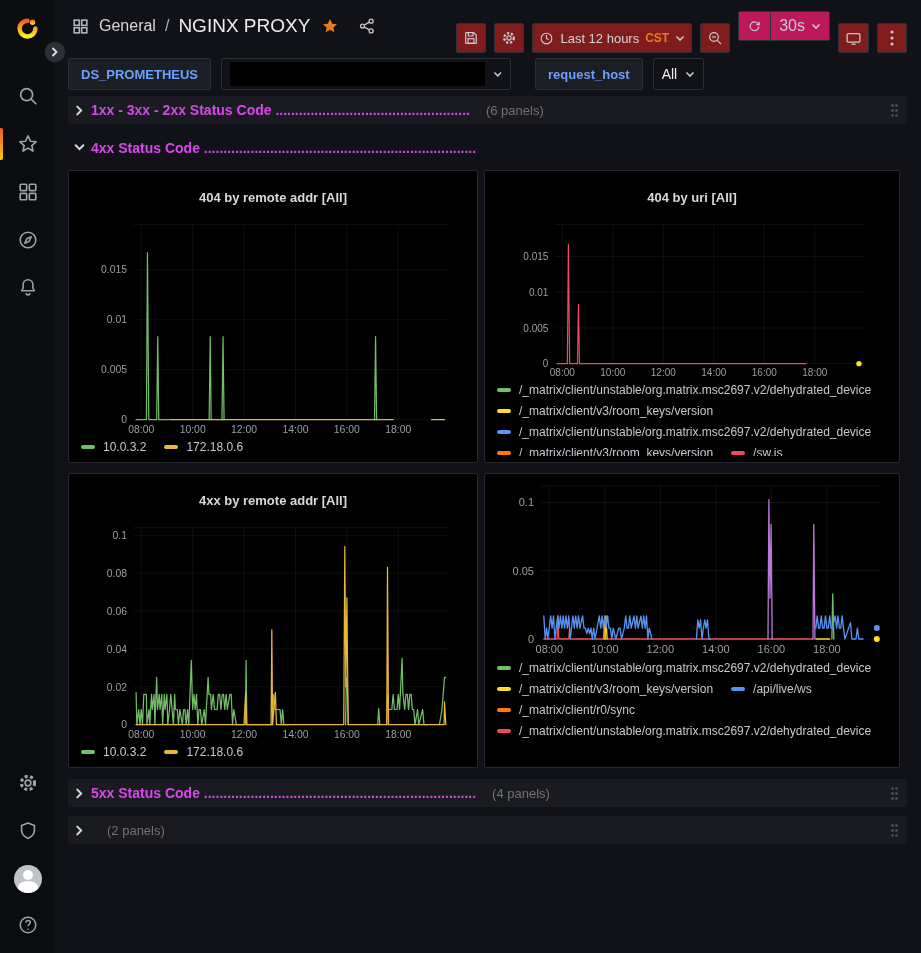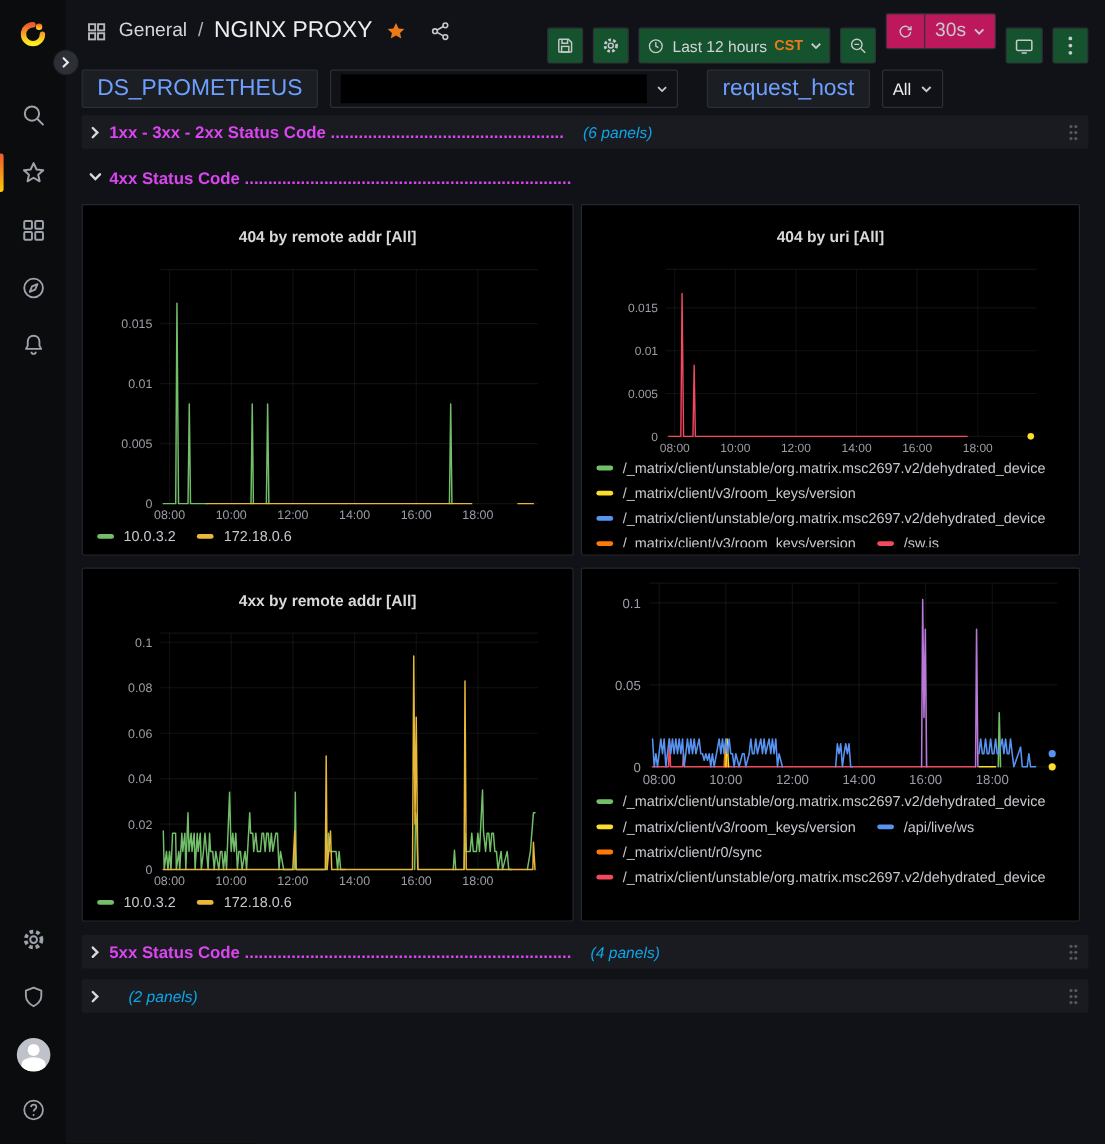--- a/index.html
+++ b/index.html
@@ -26,44 +26,44 @@
   .main{position:absolute;left:55px;top:0;width:866px;height:953px;}
   .navbar{height:52px;display:flex;align-items:center;padding:0 14px 0 16px;}
   .crumbs{display:flex;align-items:center;gap:9px;flex:1;min-width:0;color:#d5d6da;}
   .crumbs .grid-ic{color:#b4b7bd;display:flex;}
   .crumb-section{font-size:16px;color:#d5d6da;cursor:pointer;}
   .crumb-sep{font-size:16px;color:#aeb1b7;}
   .crumb-title{font-size:19px;color:#eceded;white-space:nowrap;cursor:pointer;}
   .star-ic{color:#eb7b18;display:flex;cursor:pointer;margin-left:2px;}
   .share-ic{color:#c7c8cc;display:flex;cursor:pointer;margin-left:10px;}
   .nav-actions{display:flex;align-items:center;gap:8px;}
-  .tbtn{height:30px;min-width:30px;padding:14px 6px;border:1px solid #2e3137;background:#14532d;border-radius:2px;
+  .tbtn{height:30px;min-width:30px;padding:14px 6px;border:1px solid #2e3137;background:#7f1d1d;border-radius:2px;
         display:flex;align-items:center;justify-content:center;color:#c7c8cc;cursor:pointer;gap:6px;margin-top:24px;}
   .tbtn .txt{font-size:13px;color:#d2d3d7;white-space:nowrap;}
   .tz{color:#eb7b18;font-size:12px;font-weight:bold;}
   .btn-group{display:flex;align-items:stretch;border:1px solid #2e3137;border-radius:2px;background:#be185d;height:30px;}
   .btn-group .seg{display:flex;align-items:center;padding:0 8px;gap:6px;color:#c7c8cc;cursor:pointer;}
   .btn-group .seg+.seg{border-left:1px solid #2e3137;}
   .kebab{width:26px;}
   
   .submenu{height:44px;display:flex;align-items:center;gap:10px;padding:0 14px 0 13px;}
   .var-label{height:32px;display:flex;align-items:center;padding:0 12px;background:#1b1e23;
-             border:1px solid #2c2f36;border-radius:2px;color:#6e9fff;font-size:19px;font-weight:normal;}
+             border:1px solid #2c2f36;border-radius:2px;color:#6e9fff;font-size:13px;font-weight:bold;}
   .var-select{height:32px;display:flex;align-items:center;gap:8px;padding:0 8px;background:#111217;
               border:1px solid #2c2f36;border-radius:2px;cursor:pointer;}
   .redacted{width:268px;height:24px;background:#000;}
   .chev{color:#c7c8cc;font-size:10px;}
   .var-value{color:#eceded;font-size:14px;}
   
   .dash{padding:0 14px 0 13px;}
   .rowhdr{height:28px;display:flex;align-items:center;padding:0 8px 0 6px;cursor:pointer;}
   .rowhdr.collapsed{background:#191b20;border-radius:2px;}
   .rowhdr .chevron{color:#d8d9da;display:flex;margin-right:6px;}
   .row-title{font-size:14px;font-weight:bold;color:#d946ef;white-space:nowrap;overflow:hidden;}
-  .row-count{font-size:13px;font-style:italic;color:#0ea5e9;margin-left:16px;white-space:nowrap;text-align:center;}
+  .row-count{font-size:13px;color:#737373;margin-left:16px;white-space:nowrap;text-align:center;}
   .row-sp{flex:1;}
   .row-handle{color:#55585f;display:flex;cursor:grab;}
   .hdr-1xx{margin-top:0;}
   .hdr-4xx{margin-top:10px;height:27px;}
   .hdr-5xx{margin-top:11px;}
   .hdr-6xx{margin-top:9px;}
   .panel-grid{margin-top:9px;display:grid;grid-template-columns:410px 416px;grid-template-rows:293px 295px;
               gap:10px 6px;}
   .panel{background:#000000;border:1px solid #25272e;border-radius:2px;padding:6px 10px;overflow:hidden;
          display:flex;flex-direction:column;}

